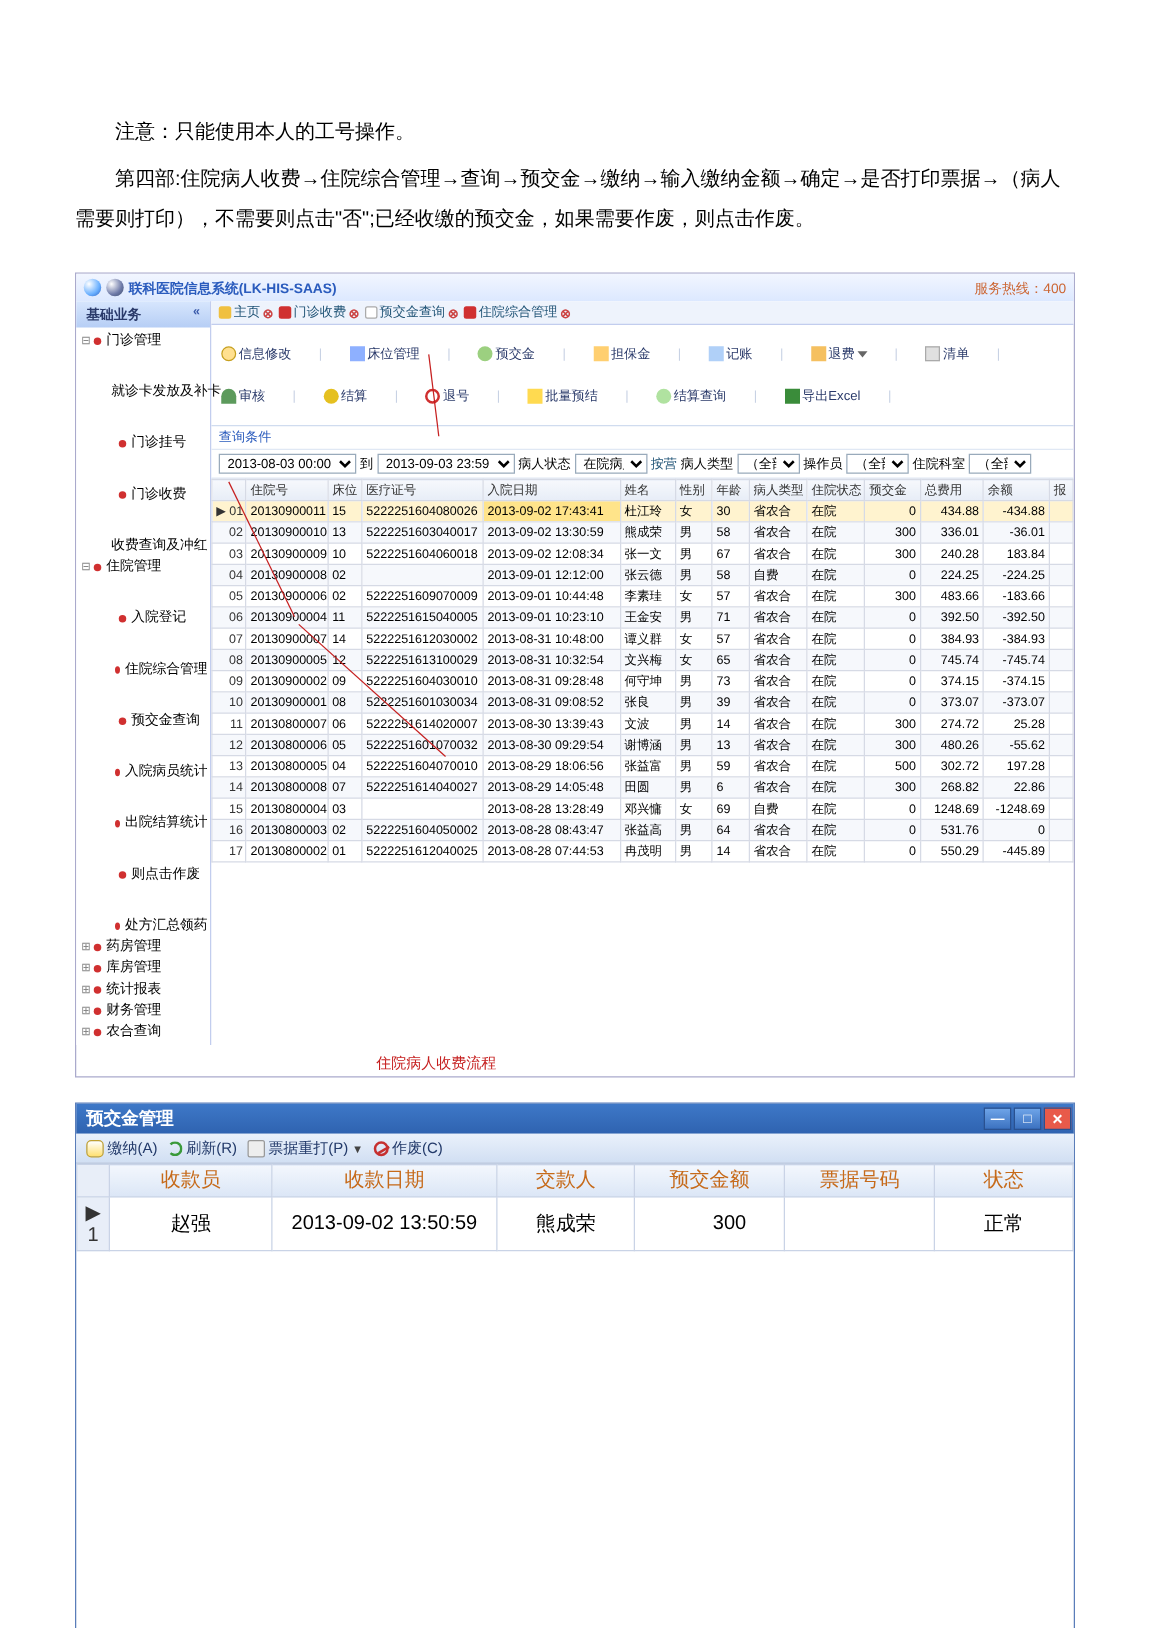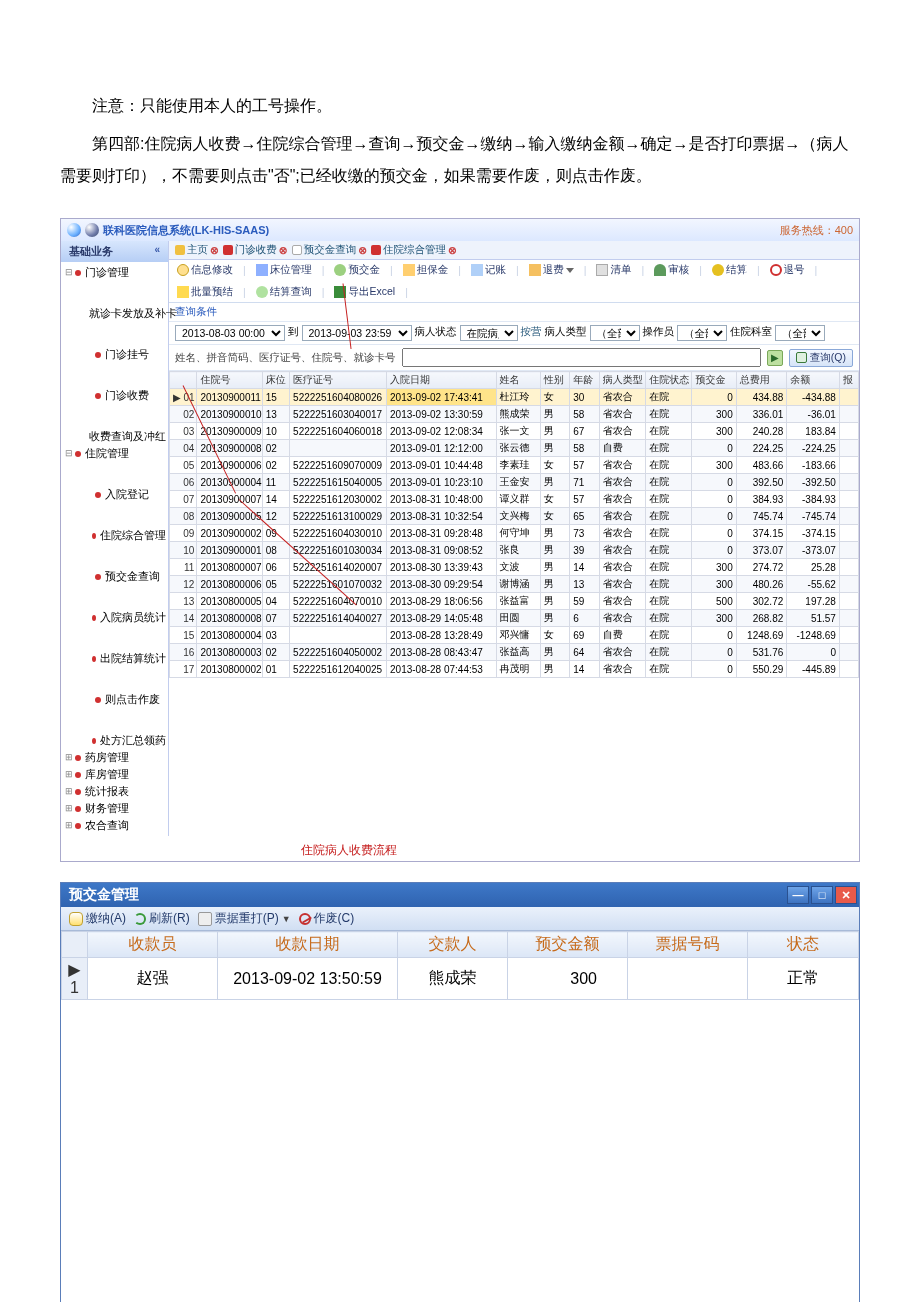--- a/index.html
+++ b/index.html
@@ -88,22 +88,22 @@
     font-size: 10.5px;
   }
   .tab { display: flex; align-items: center; gap: 2px; color: #257; }
   .tab .ticon { width: 10px; height: 10px; display: inline-block; border-radius: 2px; }
   .tab .ticon.home { background: #f0c040; }
   .tab .ticon.red { background: #d03030; }
   .tab .ticon.page { background: #fff; border: 1px solid #aaa; }
   .tab .close { color: #c44; font-weight: bold; }
 
   .toolbar {
-    display: flex; align-items: center; gap: 8px;
-    padding: 3px 6px;
+    display: flex; align-items: center; gap: 20px;
+    padding: 16px 6px;
     border-bottom: 1px solid #d0dcef;
     font-size: 10.5px;
     flex-wrap: wrap;
   }
   .tbtn { display: flex; align-items: center; gap: 2px; color: #2a3a6a; padding: 0 2px; }
   .tbtn .ti { width: 12px; height: 12px; display: inline-block; }
   .tbtn .ti.info { background: #ffe090; border-radius: 50%; border:1px solid #c7a020;}
   .tbtn .ti.bed { background: #8eb0ff; }
   .tbtn .ti.money { background: #9cd080; border-radius: 50%; }
   .tbtn .ti.guar  { background: #ffcf70; }
@@ -118,21 +118,21 @@
   .tbtn .ti.batch { background: #b0e2a0; border-radius:50%;}
   .tbtn .ti.x     { background: #3a8c3a; }
 
   .query-bar {
     padding: 2px 6px;
     font-size: 10.5px;
     color: #2a5bbd;
     border-bottom: 1px solid #e0e8f4;
   }
   .filter-bar {
-    display: flex; gap: 3px;
+    display: flex; align-items: center; gap: 3px;
     padding: 3px 6px;
     font-size: 10.5px;
     border-bottom: 1px solid #e0e8f4;
     flex-wrap: nowrap;
     overflow: hidden;
   }
   .filter-bar select, .filter-bar input {
     font-size: 10.5px; height: 16px; border: 1px solid #9ab;
     background: #fff; padding: 0 2px;
   }
@@ -516,29 +516,20 @@
           <option>（全部）</option>
         </select>
         <span>操作员</span>
         <select class="small-sel">
           <option>（全部）</option>
         </select>
         <span>住院科室</span>
         <select class="small-sel">
           <option>（全部）</option>
         </select>
-      </div>
-      <div class="hint-row">
-        <span class="hint">姓名、拼音简码、医疗证号、住院号、就诊卡号</span>
-        <input type="text" style="flex: 1 1 0%; min-width: 60px;">
-        <span class="go-icon">▶</span>
-        <span class="btn-go">
-          <span class="gicon"></span>
-          <span>查询(Q)</span>
-        </span>
       </div>
       <table class="grid" id="his-grid">
         <colgroup>
           <col style="width:26px">
             <col style="width:62px">
             <col style="width:26px">
           <col style="width:92px">
             <col style="width:104px">
             <col style="width:42px">
           <col style="width:28px">
@@ -783,21 +774,21 @@
               <td>07</td>
               <td>5222251614040027</td>
               <td>2013-08-29 14:05:48</td>
               <td>田圆</td>
               <td>男</td>
               <td>6</td>
               <td>省农合</td>
               <td>在院</td>
               <td class="right">300</td>
               <td class="right">268.82</td>
-              <td class="right">51.57</td>
+              <td class="right">22.86</td>
               <td></td>
             </tr>
             <tr>
               <td class="rowmark">15</td>
               <td>20130800004</td>
               <td>03</td>
               <td></td>
               <td>2013-08-28 13:28:49</td>
               <td>邓兴慵</td>
               <td>女</td>

